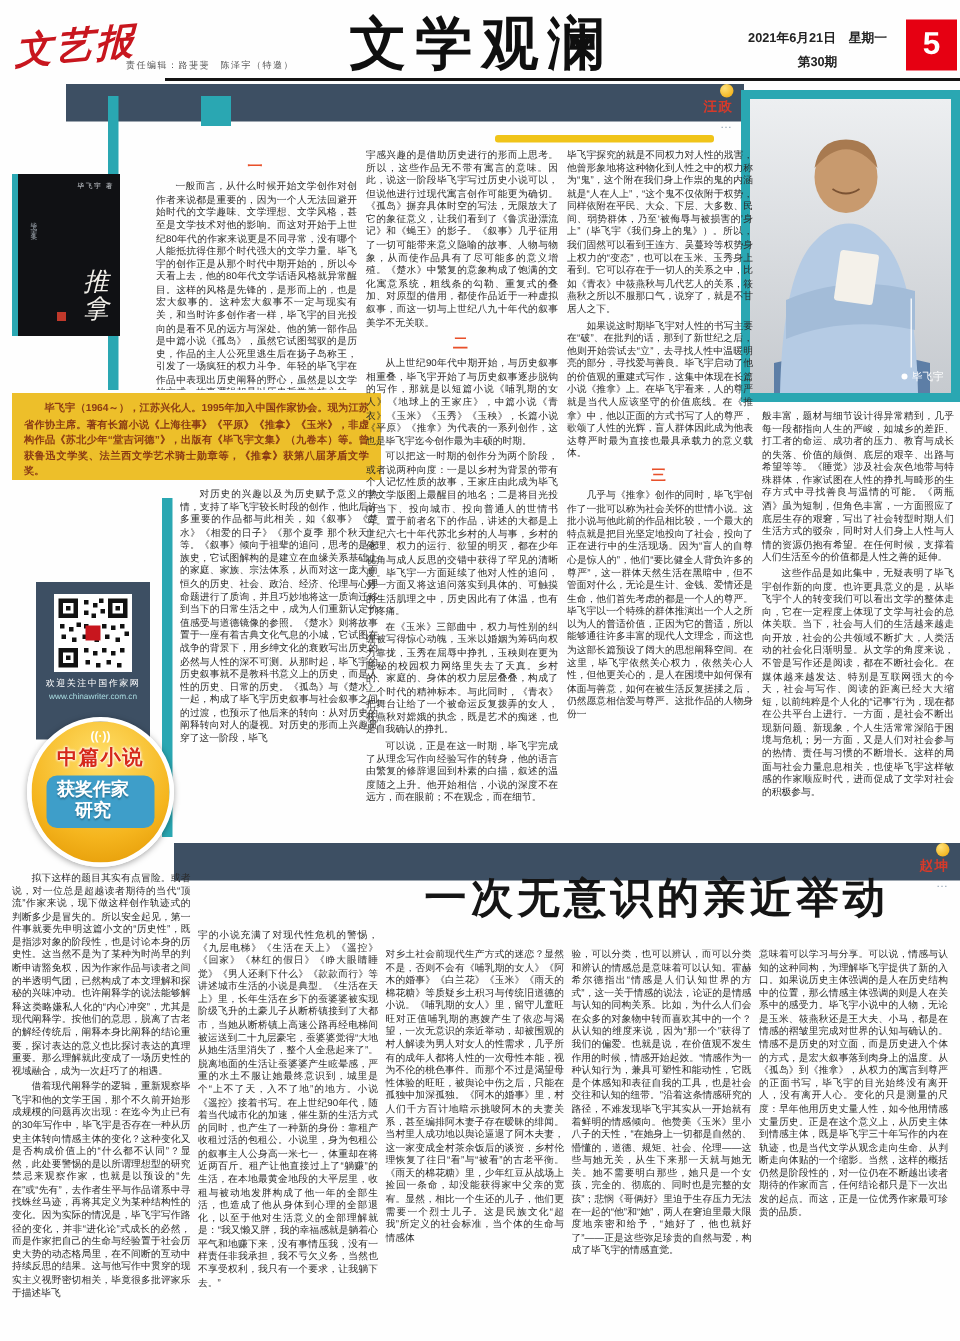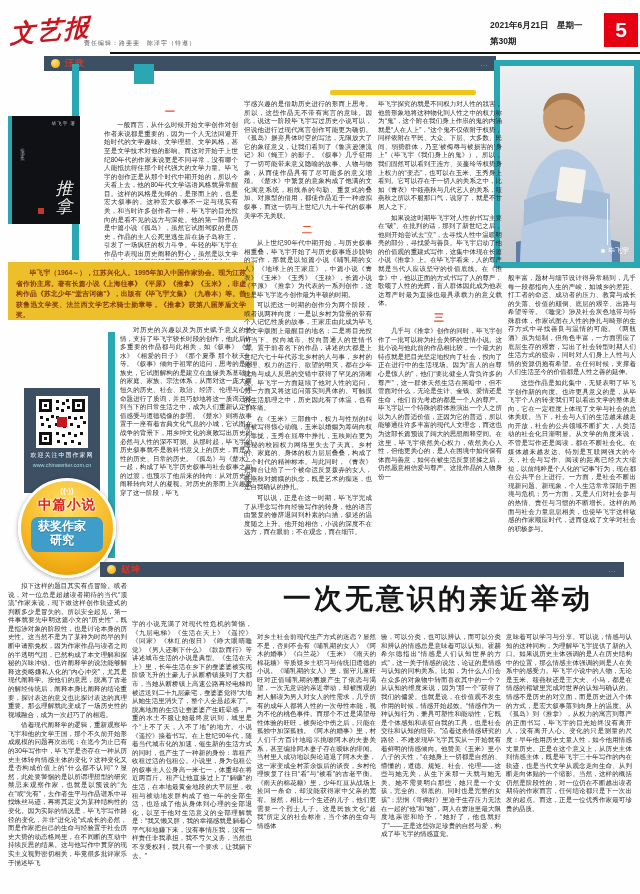--- a/index.html
+++ b/index.html
@@ -5,28 +5,28 @@
   html,body{margin:0;padding:0;background:#e9e9e9;}
   #page{position:relative;width:640px;height:894px;background:#fefefe;margin:0 auto;overflow:hidden;
         font-family:"Liberation Sans","DejaVu Sans",sans-serif;}
   
   .logo{position:absolute;left:10px;top:14px;font-family:"DejaVu Serif",serif;font-weight:bold;
         font-style:italic;font-size:25px;color:#c8161e;transform:rotate(-5deg) skewX(-6deg);letter-spacing:2px;}
   .editors{position:absolute;left:84px;top:39px;font-size:6px;color:#555;letter-spacing:1px;}
   .sect-title{position:absolute;left:198px;top:4px;width:246px;text-align:center;
         font-family:"DejaVu Serif","Liberation Serif",serif;font-weight:900;font-size:38px;
         letter-spacing:6px;color:#0f0f0f;}
-  .dateblock{position:absolute;left:490px;top:20px;width:110px;color:#222;}
+  .dateblock{position:absolute;left:490px;top:20px;width:110px;text-align:center;color:#222;}
   .dateblock .d1{font-size:8.5px;font-weight:bold;}
   .dateblock .d2{font-size:8.5px;font-weight:bold;margin-top:4px;}
   .pagenum{position:absolute;left:604px;top:13px;width:34px;height:34px;background:#e60012;color:#fff;
         font-size:21px;font-weight:bold;text-align:center;line-height:34px;}
   .hrule{position:absolute;left:110px;top:52px;width:530px;height:2px;background:#141414;}
   
-  .abar{position:absolute;height:15px;background:#3d4f63;display:flex;align-items:center;padding:0 7px;box-sizing:border-box;}
+  .abar{position:absolute;height:25px;background:#3d4f63;display:flex;align-items:flex-end;padding:0 7px;box-sizing:border-box;flex-direction:column;}
   .abar .aicon{width:9px;height:9px;border-radius:50%;background:radial-gradient(circle at 35% 30%,#ffe27a,#f0a500);flex:0 0 auto;}
   .abar .aname{color:#d63a2a;font-weight:bold;font-size:9px;margin-left:5px;letter-spacing:1px;}
   .abar .adots{margin-left:auto;color:#93a4b4;font-size:8px;letter-spacing:1px;}
   
   .teal-square{position:absolute;left:134px;top:64px;width:20px;height:20px;background:#2aa7b2;}
   .title1{position:absolute;left:157px;top:68px;font-size:26px;font-weight:900;color:#1b1b1b;letter-spacing:3px;}
   .underline1{position:absolute;left:330px;top:90px;width:146px;height:5px;background:#f0c419;border-radius:2px;}
   .stripA{position:absolute;left:72px;top:64px;width:7px;height:196px;background:#2aa7b2;}
   .stripB{position:absolute;left:108px;top:332px;width:7px;height:226px;background:#2aa7b2;}
   .col{position:absolute;font-size:6.5px;line-height:1.32;text-align:justify;color:#2b2b2b;overflow:hidden;}
@@ -68,20 +68,21 @@
   .title2{position:absolute;left:236px;top:580px;width:404px;text-align:center;font-size:28px;font-weight:900;
        color:#151515;letter-spacing:3px;}
 </style>
 </head>
 <body>
 
 <div id="page">
 
   <div class="logo">文艺报</div>
   <div class="editors">责任编辑：路斐斐　陈泽宇（特邀）</div>
+  <div class="sect-title">文学观澜</div>
   <div class="dateblock">
     <div class="d1">2021年6月21日　星期一</div>
     <div class="d2">第30期</div>
   </div>
   <div class="pagenum">5</div>
   <div class="hrule"></div>
 
   <div class="abar" style="left:44px;top:56px;width:452px;">
     <span class="aicon"></span>
     <span class="aname">汪政</span>
@@ -227,21 +228,21 @@
 
   <div class="badge">
     <div class="bic">((·))</div>
     <div class="bt1">中篇小说</div>
     <div class="brect">
       <div>获奖作家</div>
       <div>研究</div>
     </div>
   </div>
 
-  <div class="abar" style="left:100px;top:562px;width:524px;">
+  <div class="abar" style="left:116px;top:562px;width:524px;">
     <span class="aicon"></span>
     <span class="aname">赵坤</span>
     <span class="adots">…</span>
   </div>
 
   <div class="title2">一次无意识的亲近举动</div>
 
   <div class="col" style="left:8px;top:582px;width:119px;height:306px;">
     <div>
         <p>拟下这样的题目其实有点冒险。或者说，对一位总是超越读者期待的当代“顶流”作家来说，现下做这样创作轨迹式的判断多少是冒失的。所以安全起见，第一件事就要先申明这篇小文的“历史性”，既是指涉对象的阶段性，也是讨论本身的历史性。这当然不是为了某种为时尚早的判断申请豁免权，因为作家作品与读者之间的半透明气团，已然构成了本文理解和探秘的兴味冲动。也许阐释学的说法能够解释这类略嫌私人化的“内心冲突”，尤其是现代阐释学。按他们的意思，脱离了古老的解经传统后，阐释本身比阐释的结论重要，探讨表达的意义也比探讨表达的真理重要。那么理解就此变成了一场历史性的视域融合，成为一次赶巧了的相遇。</p>

